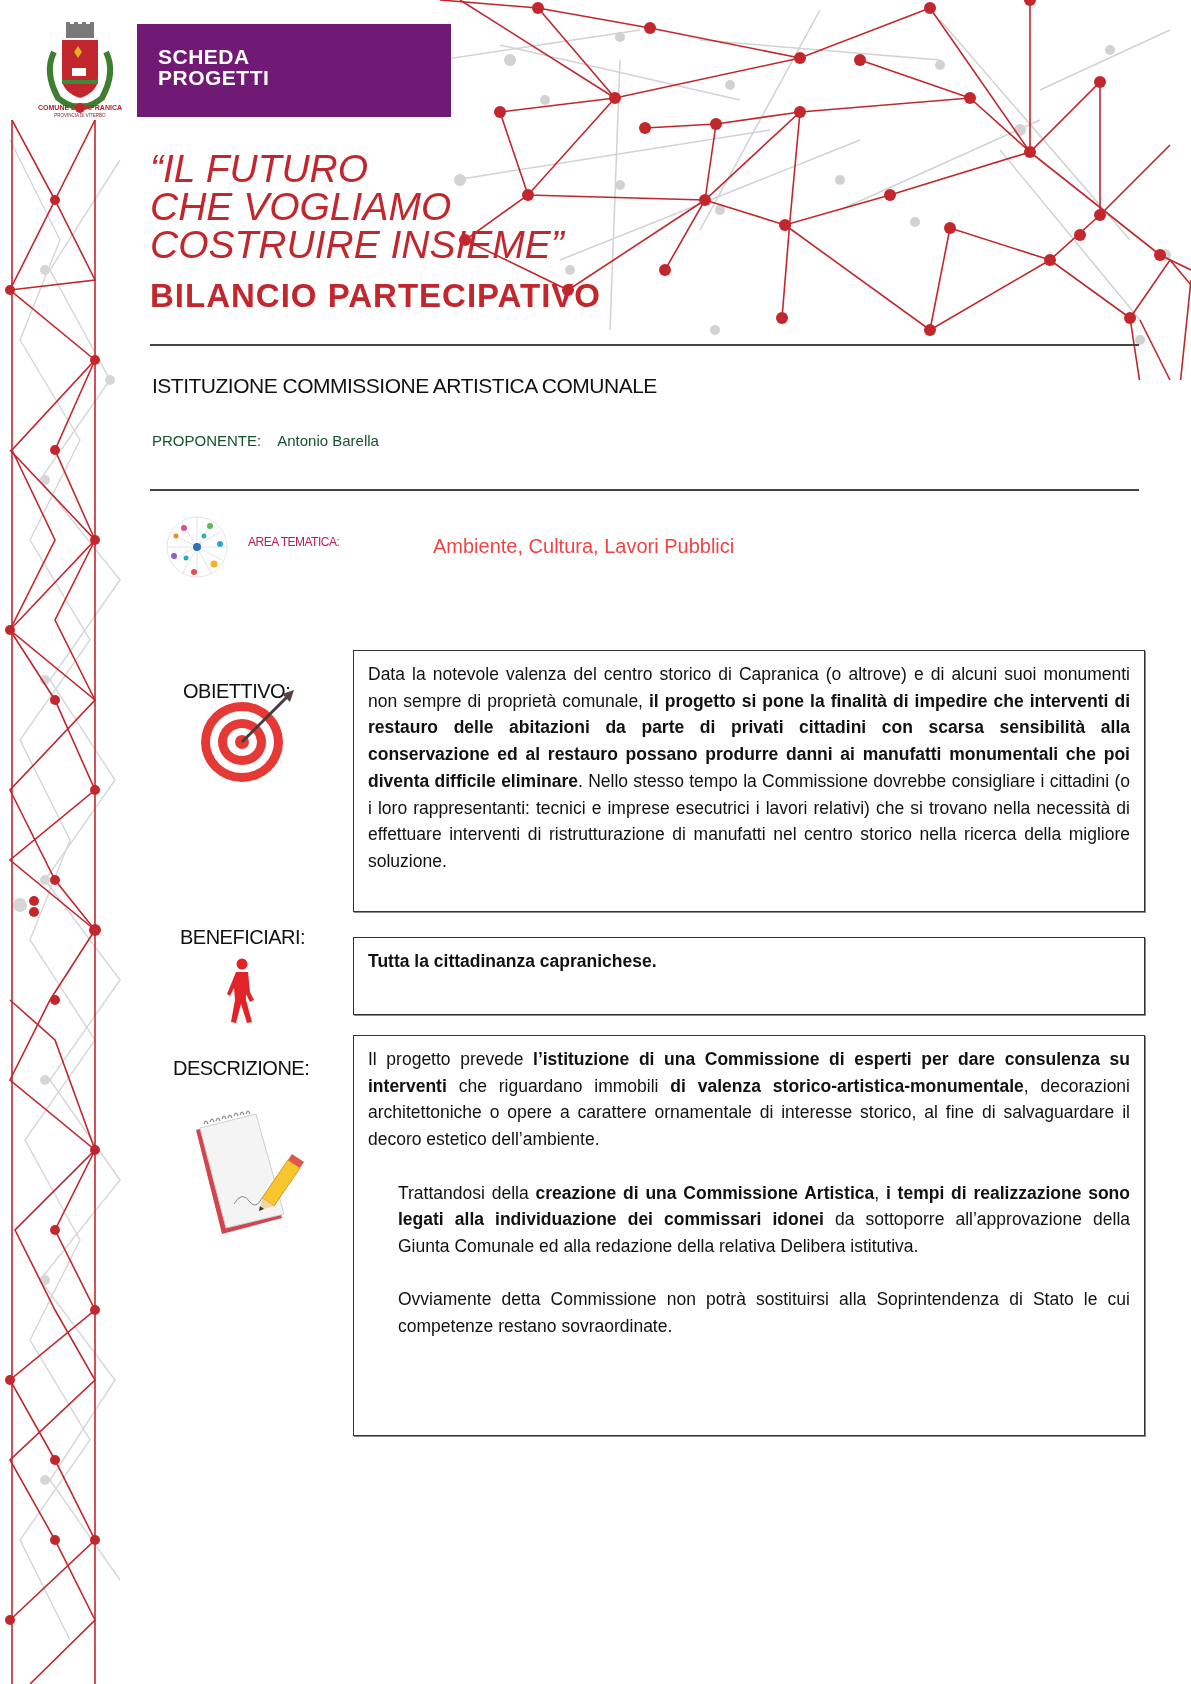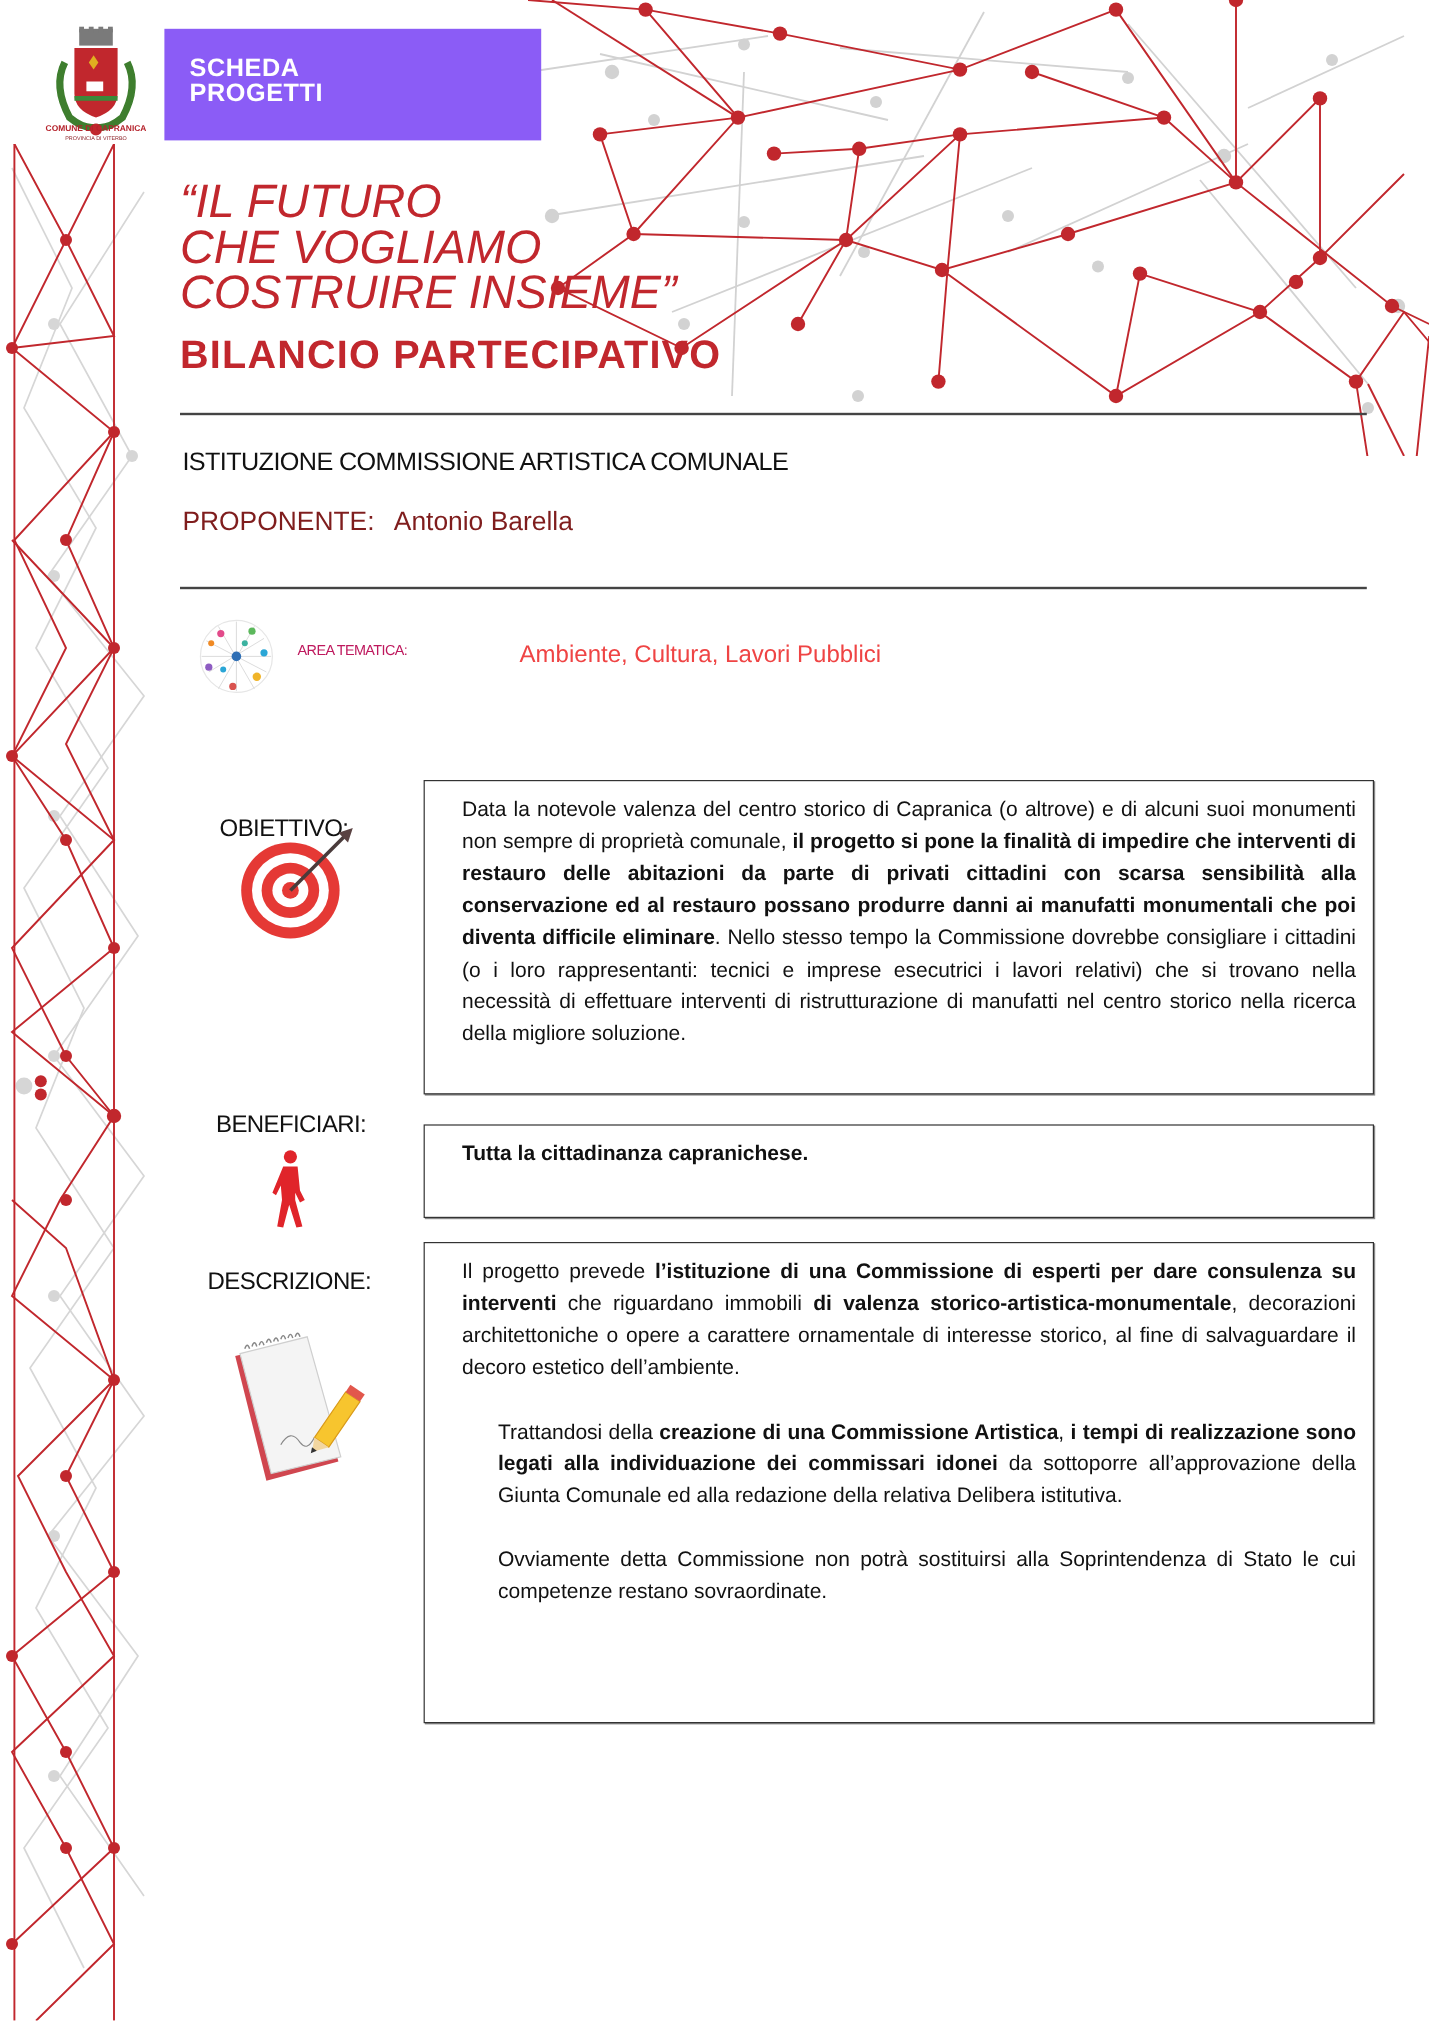--- a/index.html
+++ b/index.html
@@ -6,40 +6,40 @@
   html, body { width: 1191px; height: 1684px; background: #ffffff; overflow: hidden; }
   body { position: relative; font-family: "Liberation Sans", sans-serif; color: #111; }
 
   .net-top { position: absolute; left: 440px; top: 0; width: 751px; height: 380px; }
   .net-left { position: absolute; left: 0; top: 120px; width: 150px; height: 1564px; }
 
   .logo { position: absolute; left: 36px; top: 22px; width: 88px; height: 96px; }
   .logo-caption { position: absolute; left: 30px; top: 104px; width: 100px; text-align: center; font-size: 7px; font-weight: bold; color: #b5222b; line-height: 8px; }
   .logo-sub { font-size: 4.5px; font-weight: normal; color: #8a1f25; display: block; }
 
-  .red-banner { position: absolute; left: 137px; top: 24px; width: 314px; height: 93px; background: #8b5cf6; }
+  .red-banner { position: absolute; left: 137px; top: 24px; width: 314px; height: 93px; background: #701a75; }
   .banner-text { position: absolute; left: 21px; top: 22px; color: #fff; font-weight: bold; font-size: 21px; line-height: 21px; letter-spacing: 0.5px; }
   .banner-text span { display: block; }
 
   .slogan { position: absolute; left: 150px; top: 150px; color: #c1272d; font-style: italic; font-size: 39px; line-height: 38px; }
   .slogan span { display: block; }
   .bilancio { position: absolute; left: 150px; top: 277px; color: #c1272d; font-weight: bold; font-size: 33px; letter-spacing: 1px; }
 
   .rule { position: absolute; left: 150px; width: 989px; height: 1.5px; background: #444; }
 
   .proj-title { position: absolute; left: 152px; top: 374px; font-size: 21px; color: #111; letter-spacing: -0.5px; }
-  .proponente { position: absolute; left: 152px; top: 422px; font-size: 22px; color: #7f1d1d; }
+  .proponente { position: absolute; left: 152px; top: 432px; font-size: 15px; color: #14532d; }
   .proponente .val { margin-left: 16px; }
 
   .area-icon { position: absolute; left: 164px; top: 514px; width: 66px; height: 66px; }
   .area-label { position: absolute; left: 248px; top: 535px; font-size: 12px; color: #be185d; letter-spacing: -0.5px; }
   .area-value { position: absolute; left: 433px; top: 535px; font-size: 20px; color: #ef4444; }
 
   .section-label { position: absolute; font-size: 20px; color: #111; letter-spacing: -0.5px; }
-  .box { position: absolute; left: 353px; width: 792px; border: 1.5px solid #333; box-shadow: 1px 1px 0 #888; padding: 10px 14px 10px 31px; font-size: 17.5px; line-height: 26.7px; color: #111; text-align: justify; }
+  .box { position: absolute; left: 353px; width: 792px; border: 1.5px solid #333; box-shadow: 1px 1px 0 #888; padding: 10px 14px 10px 14px; font-size: 17.5px; line-height: 26.7px; color: #111; text-align: justify; }
   .box p + p { margin-top: 26.7px; margin-left: 30px; }
   .box b { font-weight: bold; }
 
   .icon-target { position: absolute; left: 196px; top: 688px; width: 110px; height: 100px; }
   .icon-person { position: absolute; left: 222px; top: 958px; width: 42px; height: 66px; }
   .icon-notepad { position: absolute; left: 186px; top: 1108px; width: 120px; height: 130px; }
 </style>
 </head>
 <body>
 

